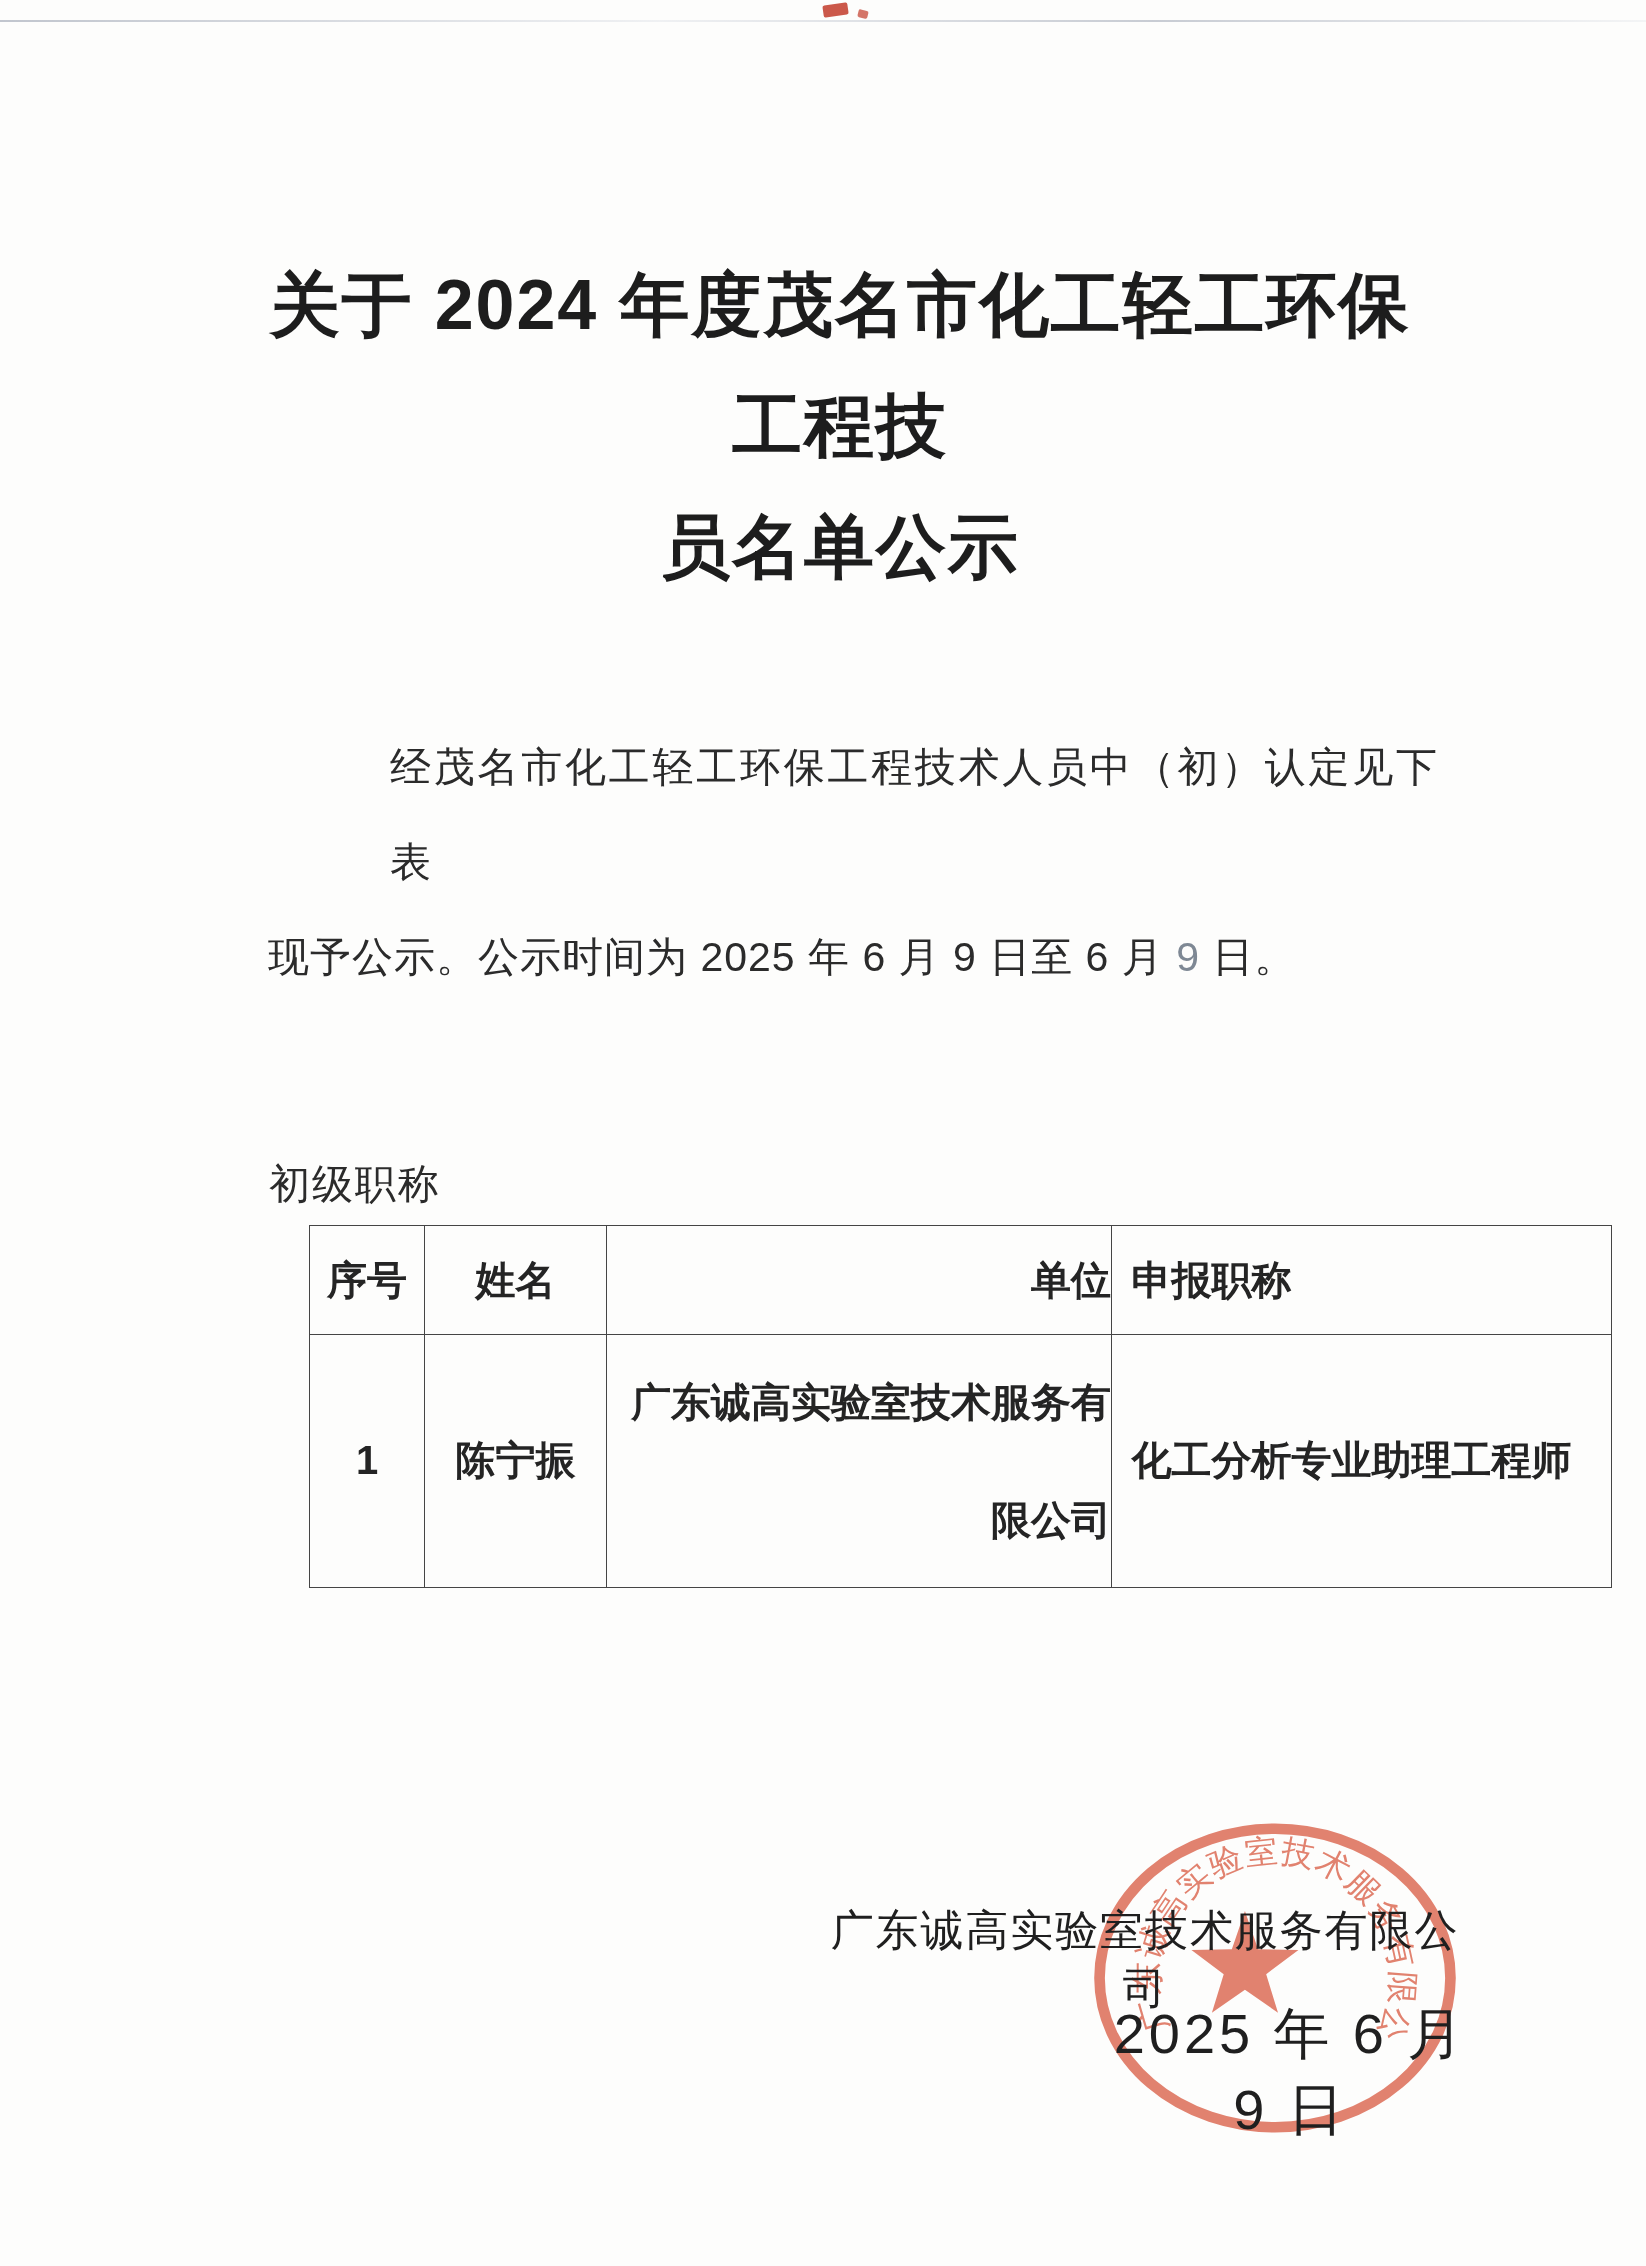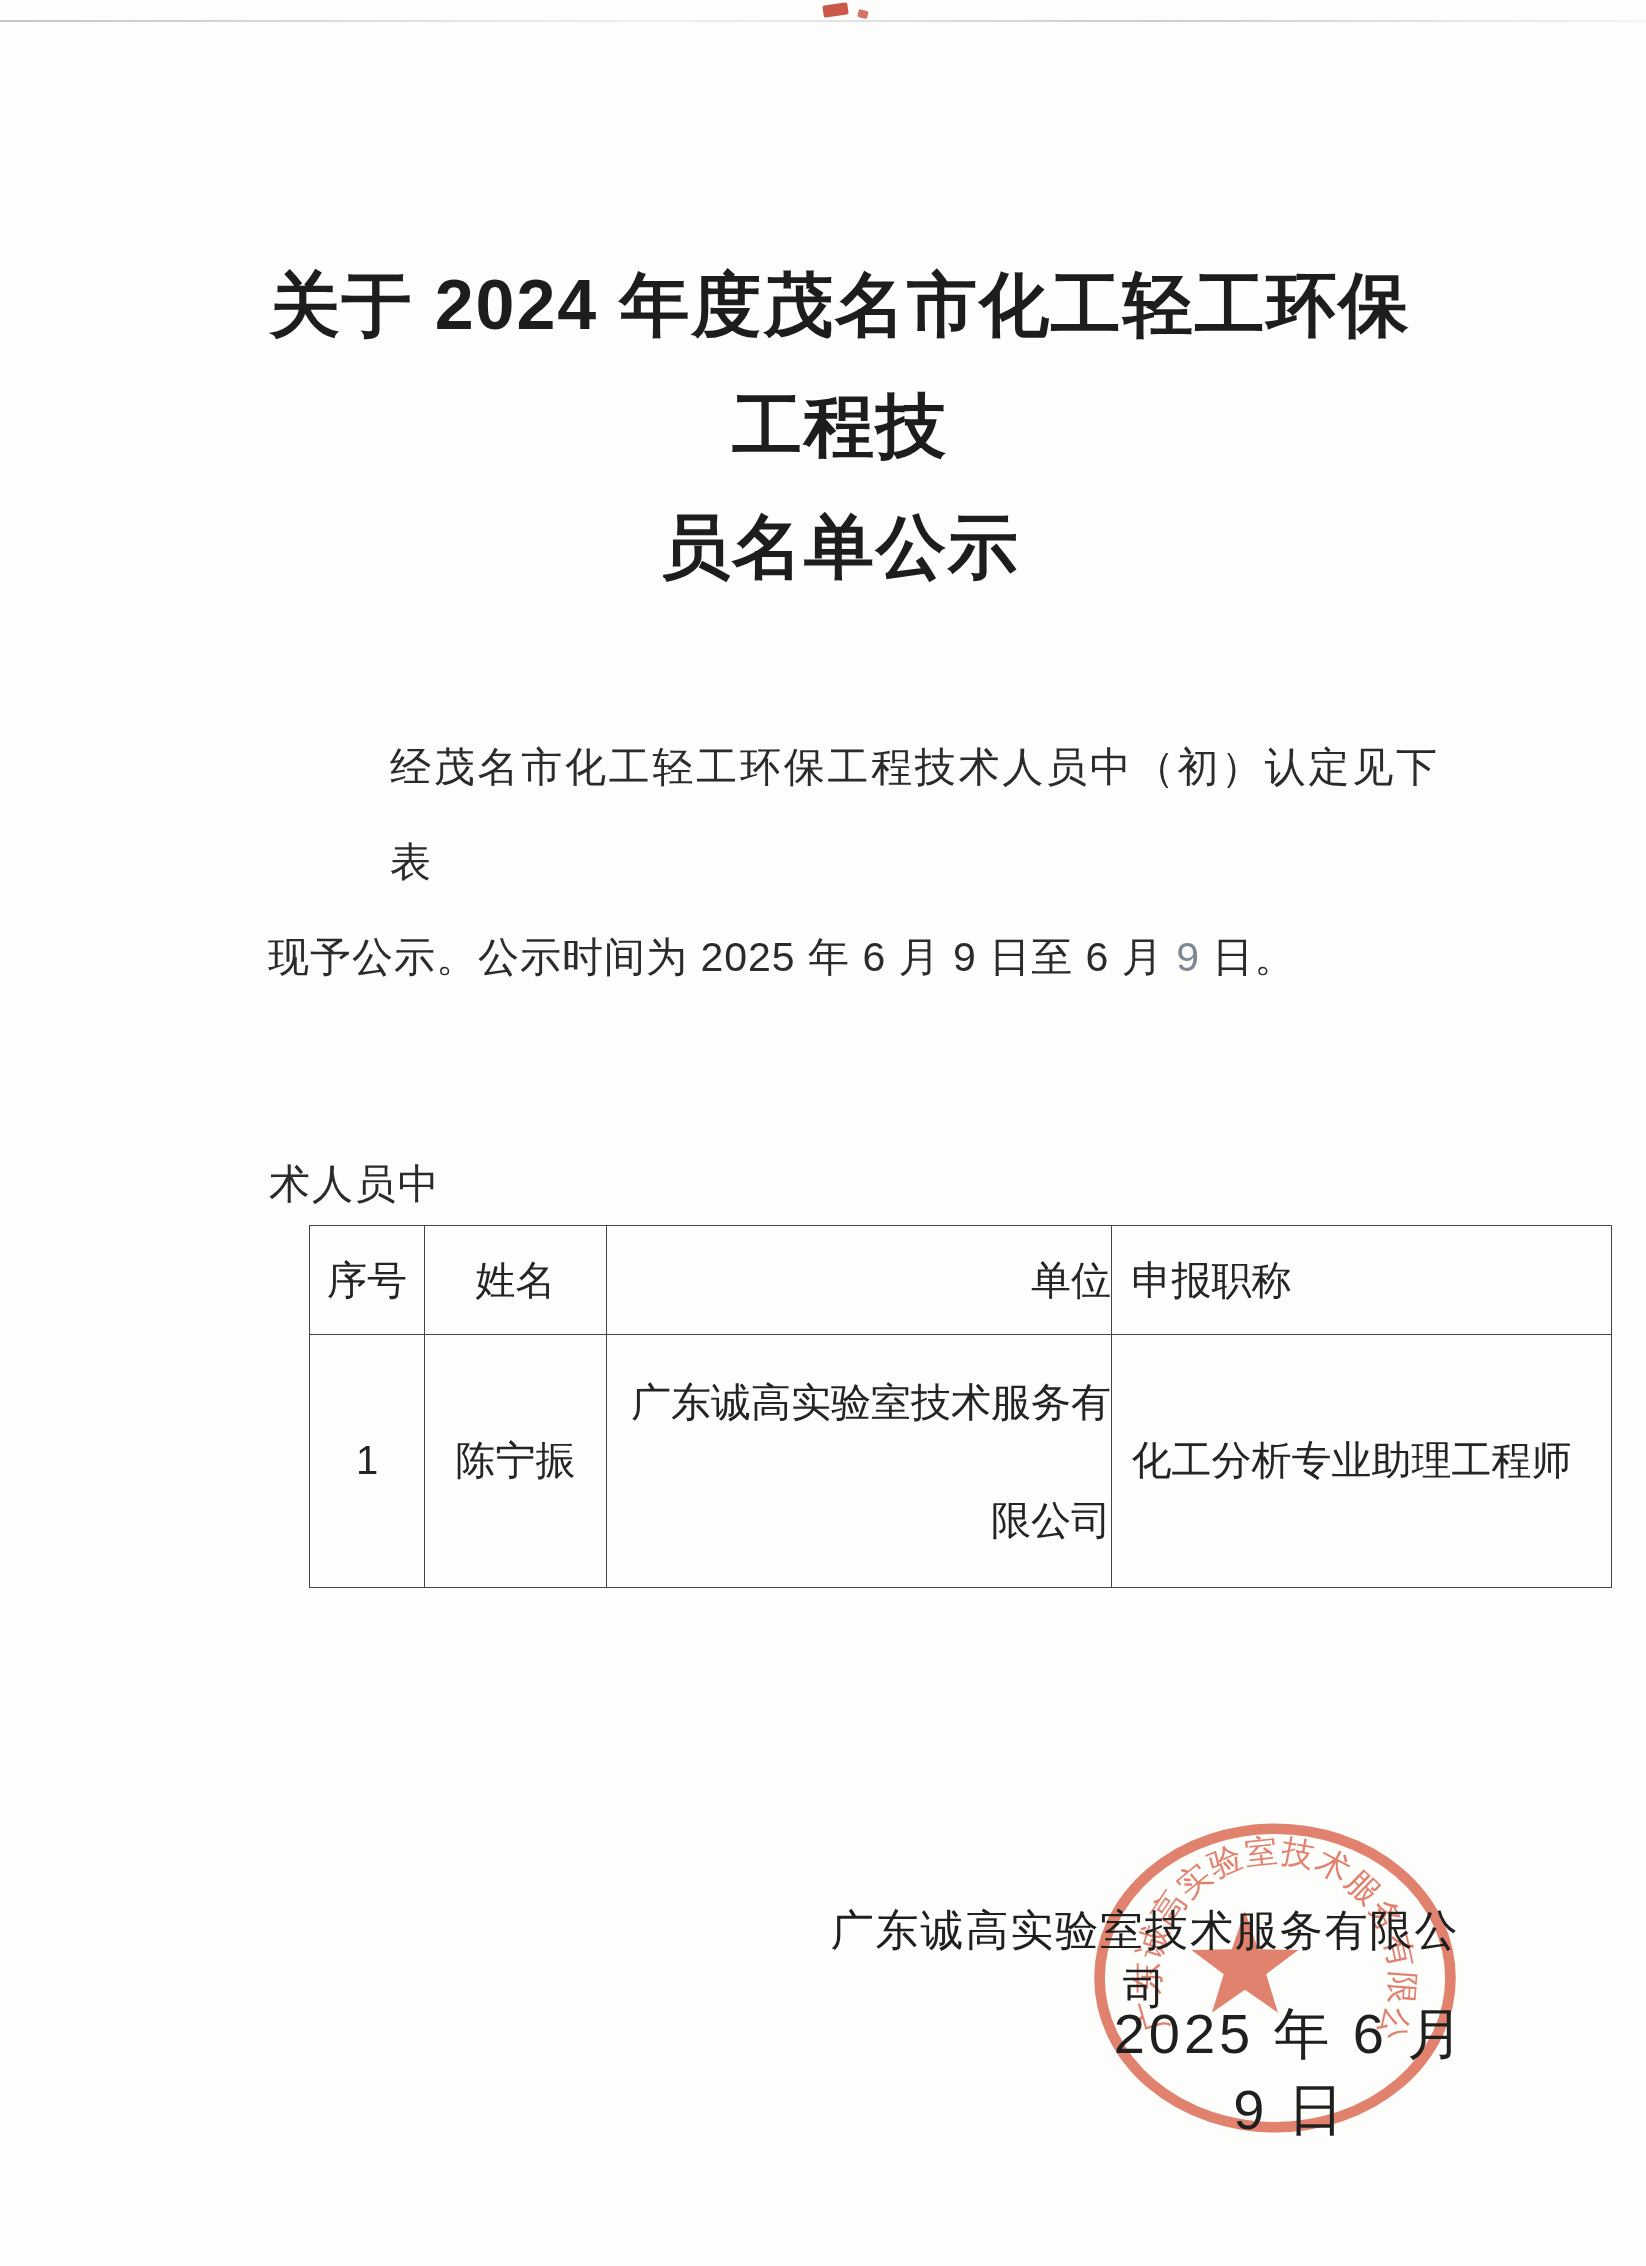--- a/index.html
+++ b/index.html
@@ -43,21 +43,21 @@
     font-size:41px; color:#2b2b2b; letter-spacing:1.9px;
   }
 
   
   table.roster {
     position:absolute; left:309px; top:1225px;
     border-collapse:collapse; table-layout:fixed;
     width:1292px; font-size:40px; color:#242424;
   }
   table.roster th, table.roster td {
-    border:1.9px solid #454545; font-weight:normal; vertical-align:middle;
+    border:1.9px solid #454545; font-weight:bold; vertical-align:middle;
   }
   table.roster .c-no    { width:115px; text-align:center; }
   table.roster .c-name  { width:182px; text-align:center; }
   table.roster .c-unit  { width:505px; text-align:right; padding-left:15.5px; }
   table.roster .c-title { width:500px; text-align:left; padding-left:19.4px; }
   table.roster tr.hdr   { height:109px; }
   table.roster tr.row   { height:210px; }
   td.unit-cell { padding-top:7.8px; padding-bottom:7.8px; }
   .unit-line { line-height:118px; }
 
@@ -87,21 +87,21 @@
 <div class="title">
   <div>关于 2024 年度茂名市化工轻工环保工程技</div>
   <div>员名单公示</div>
 </div>
 
 <div class="para">
   <div class="pline just indent">经茂名市化工轻工环保工程技术人员中（初）认定见下表</div>
   <div class="pline"><span>现予公示。公示时间为 2025 年 6 月 9 日至 6 月 </span><span class="light-digits">9</span><span> 日。</span></div>
 </div>
 
-<div class="section-label">术人员中</div>
+<div class="section-label">初级职称</div>
 
 <table class="roster">
   <tbody>
       <tr class="hdr">
     <th class="c-no">序号</th>
     <th class="c-name">姓名</th>
     <th class="c-unit">单位</th>
     <th class="c-title">申报职称</th>
   </tr>
   <tr class="row">

